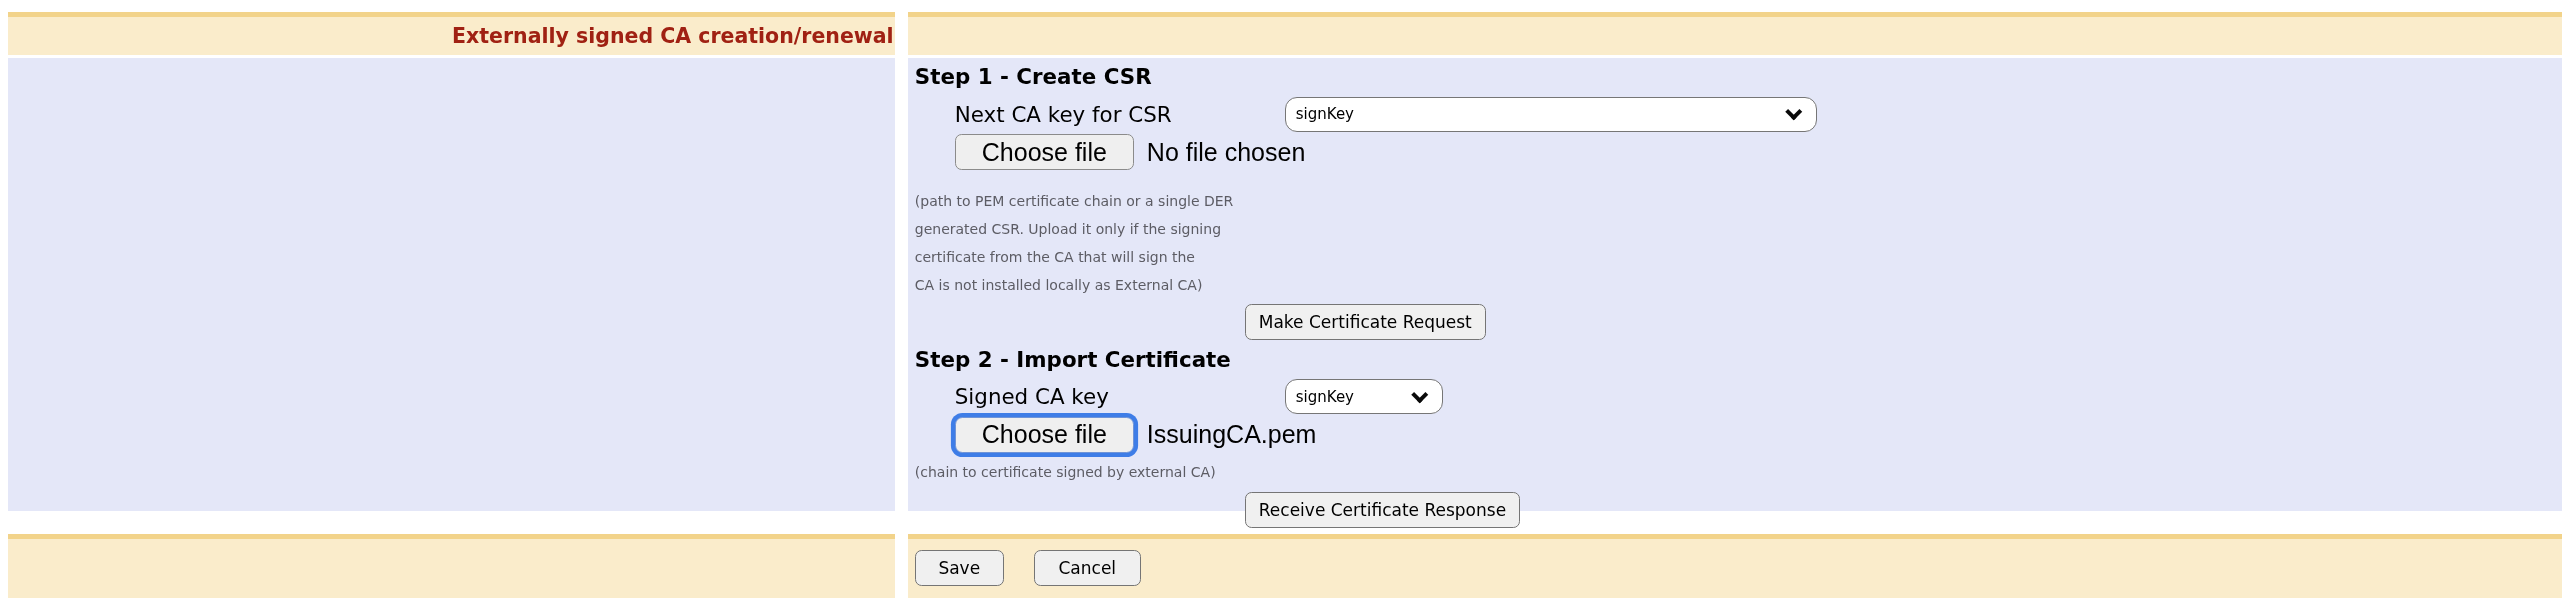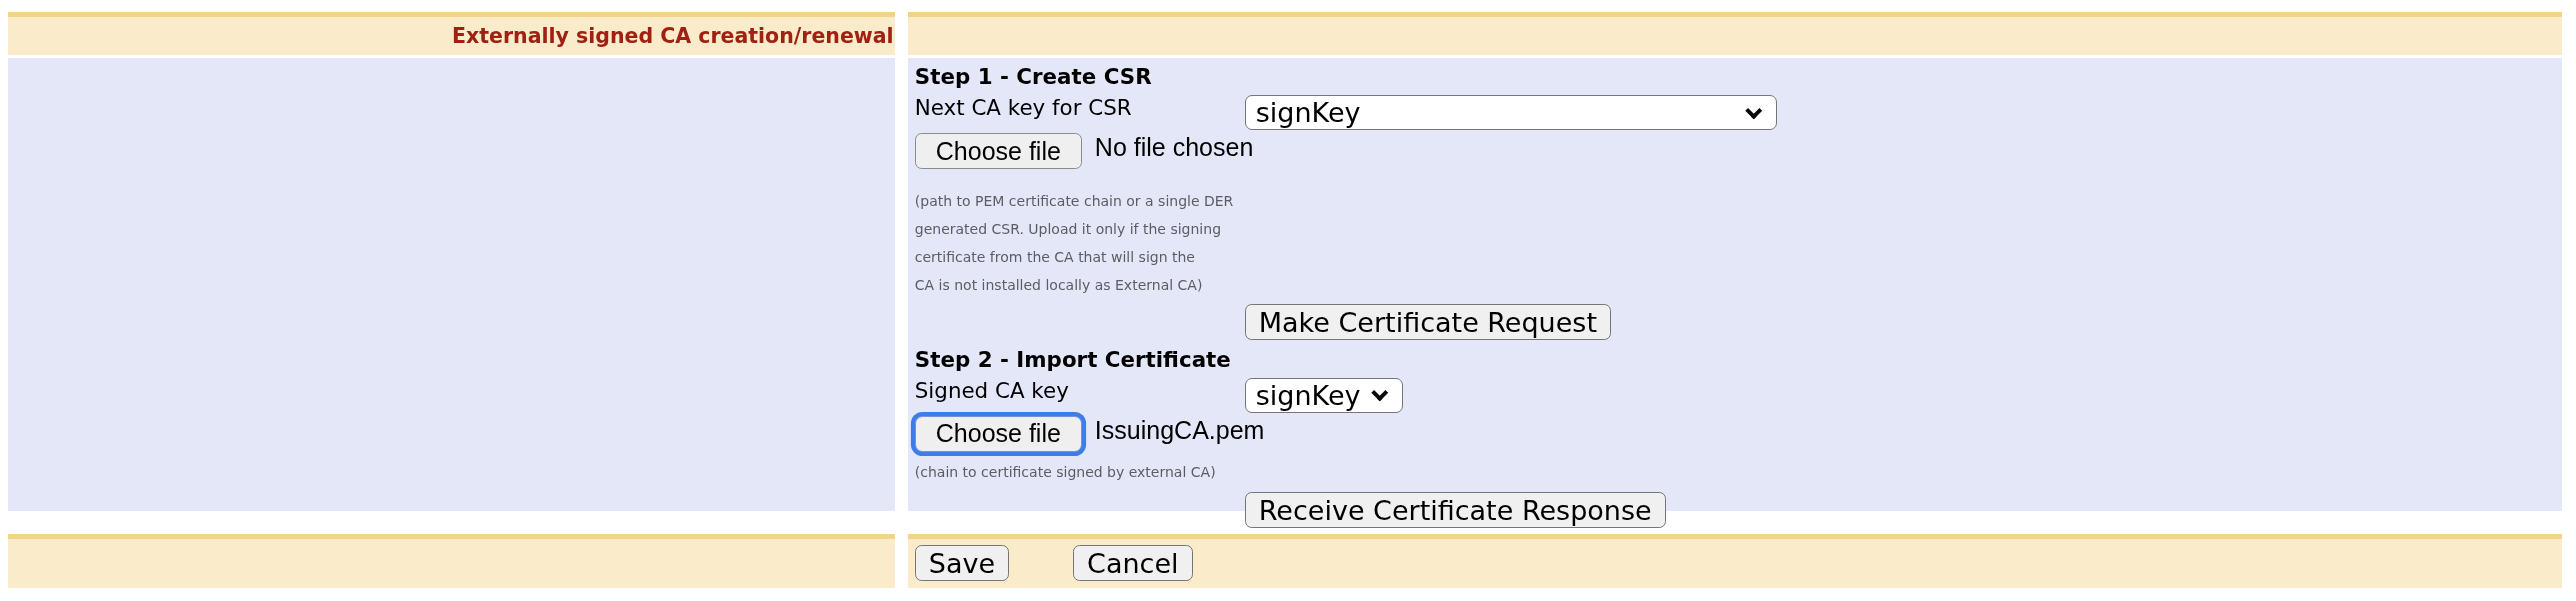--- a/index.html
+++ b/index.html
@@ -24,91 +24,91 @@
   .header-cell-left { justify-content: flex-end; padding-right: 1.6px; }
   .page-title {
     color: #A02113; font-weight: bold; font-size: 20.5px;
     letter-spacing: 0px;
   }
   .main-cell { background: #E4E7F8; height: 453px; }
   .main-cell-right { padding: 0 6.6px; }
   .form-heading { font-weight: bold; font-size: 21.4px; line-height: 26px; color: #000; }
   .h-step1 { margin-top: 6.6px; margin-bottom: 5px; }
   .h-step2 { margin-top: 6.6px; margin-bottom: 5px; }
-  .frow { display: flex; align-items: flex-start; height: 38px; }
+  .frow { display: flex; align-items: center; height: 38px; margin-left: 40px; }
   .flabel { width: 330px; flex-shrink: 0; font-size: 21.4px; color: #000; }
   .help-block {
     margin-top: 16px;
     max-width: 355px;
     font-size: 14px; line-height: 28px; color: #5C5C64;
   }
   .help-line { white-space: nowrap; }
   .indent { margin-left: 330px; }
   
   .sel {
     position: relative;
     display: flex; align-items: center;
     height: 35px;
     background: #ffffff;
     border: 1.6px solid #767676;
-    border-radius: 7px;
+    border-radius: 12px;
     padding-left: 10px;
     font-family: "DejaVu Sans", sans-serif;
-    font-size: 27px; color: #000;
+    font-size: 15px; color: #000;
     cursor: default;
   }
   .sel-wide { width: 532px; }
   .sel-narrow { width: 158px; }
   .chev {
     position: absolute; right: 16.4px; top: 50%;
     width: 11.5px; height: 11.5px;
     border-right: 4.1px solid #0a0a0a;
     border-bottom: 4.1px solid #0a0a0a;
     transform: translateY(-72%) rotate(45deg);
   }
   .btn {
     display: inline-flex; align-items: center; justify-content: center;
     height: 36px;
     background: #F0F0F0;
     border: 1.6px solid #757575;
     border-radius: 6.6px;
     padding: 16px 13px;
     font-family: "DejaVu Sans", sans-serif;
-    font-size: 27px; color: #000;
+    font-size: 17px; color: #000;
     cursor: pointer;
     text-align: center;
   }
   .file-btn {
     font-family: "Liberation Sans", sans-serif;
     font-size: 25px;
     height: 36px;
     background: #EFEFEF;
     border: 1.6px solid #8B8B8B;
     border-radius: 6.6px;
-    padding: 0 20px;
+    padding: 0 26px;
     display: inline-flex; align-items: center;
     color: #000;
     cursor: pointer;
   }
   .file-btn-focused {
     border-color: #6f94d8;
     box-shadow: 0 0 0 4.1px #3E7DE7;
     border-radius: 7.4px;
   }
   .file-text {
     margin-left: 13px;
     font-family: Liberation Sans, sans-serif;
     font-size: 25px; color: #000;
   }
   .mk-btn { margin-top: 5px; }
   .rc-btn { margin-top: 5px; }
   .single-help { margin-top: 3.3px; line-height: 30px; }
   
   .tbl-footer { margin-top: 23px; }
-  .footer-cell { height: 54px; display: flex; align-items: center; gap: 34px; }
+  .footer-cell { height: 64px; display: flex; align-items: center; }
   .footer-cell-right { padding-left: 6.6px; }
   .save-btn { min-width: 89px; }
   .cancel-btn { margin-left: 30px; min-width: 107px; }
 </style>
 </head>
 <body>
 
 <div class="tbl tbl-header">
   <div class="cell-band header-cell header-cell-left">
     <span class="page-title">Externally signed CA creation/renewal</span>

